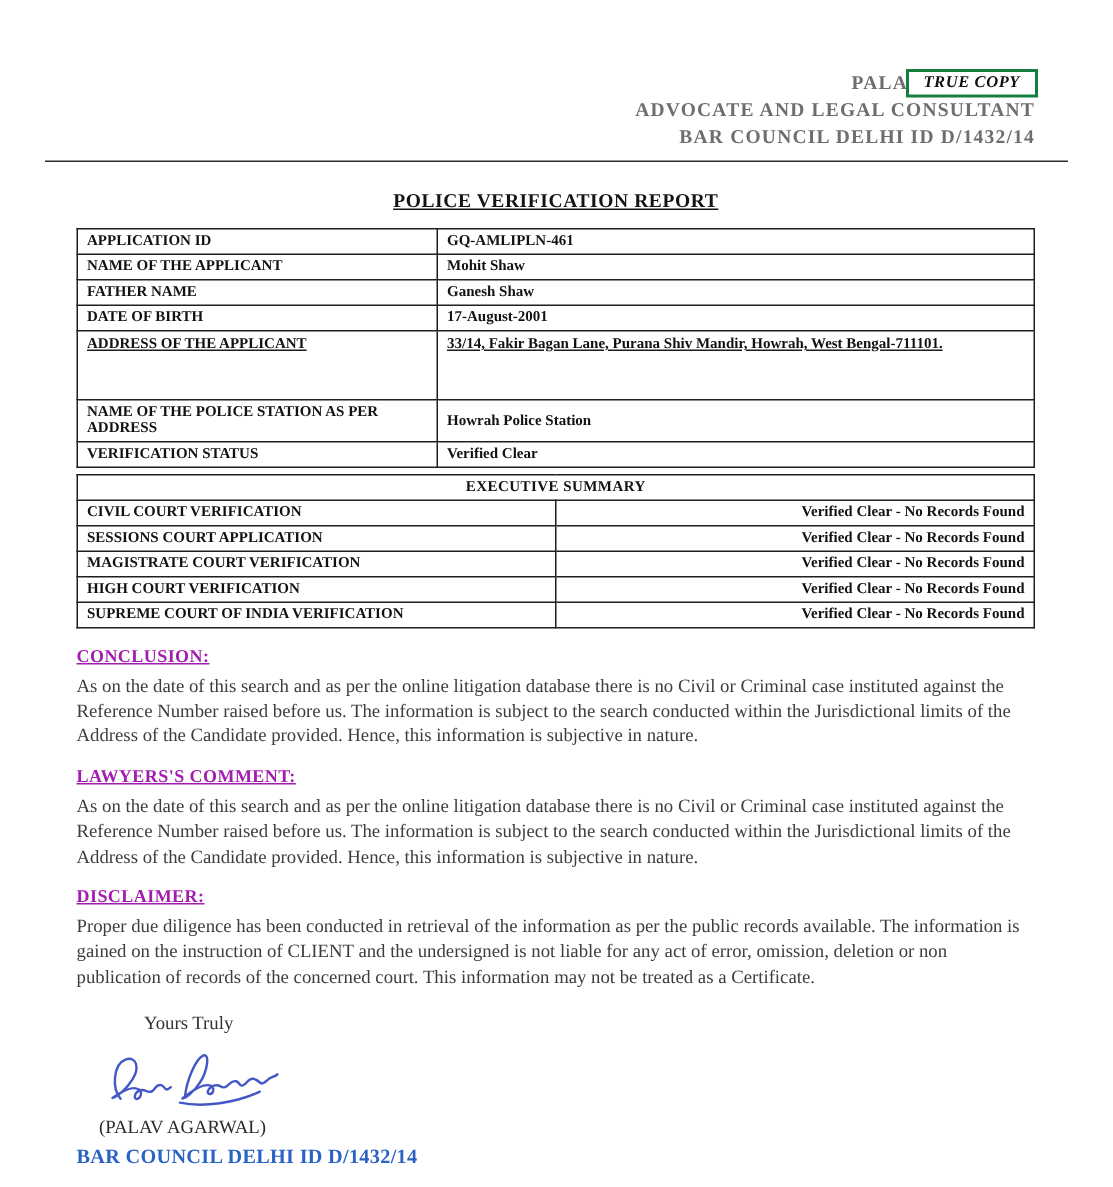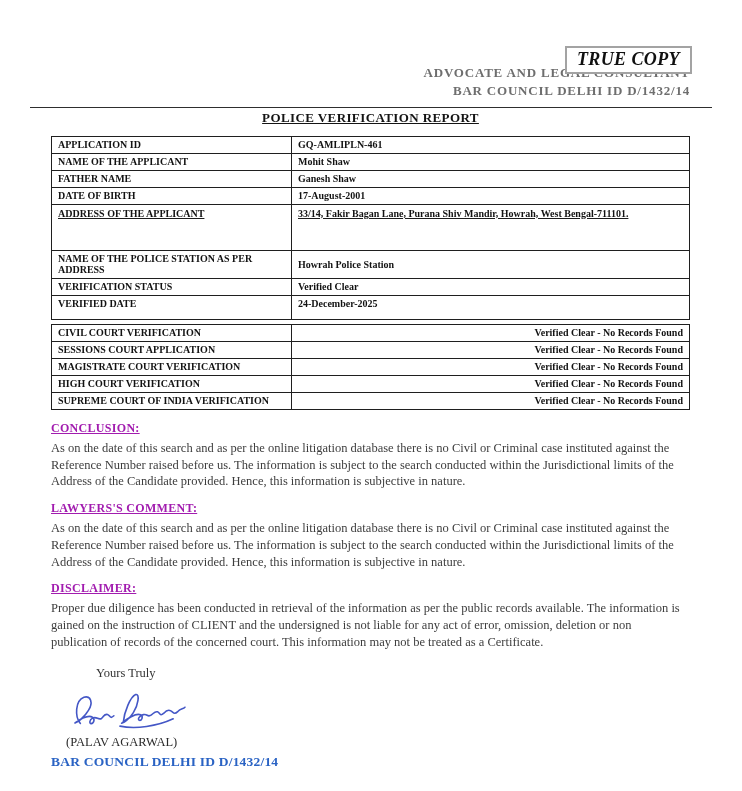--- a/index.html
+++ b/index.html
@@ -10,41 +10,41 @@
     color:#1c1c1c;
   }
   .page {
     position:relative;
     width:742px; min-height:791px;
     padding:46px 52px 18px 51px;
     background:#ffffff;
   }
   .stamp {
     position:absolute; top:46px; right:50px;
-    border:2px solid #a3a3a3;
+    border:2px solid #15803d;
     padding:1px 10px 2px;
-    font-size:18px; font-weight:bold; font-style:italic;
+    font-size:11px; font-weight:bold; font-style:italic;
     letter-spacing:0.4px; color:#101010;
     background:#fff;
   }
   .letterhead {
     text-align:right;
     color:#6e6e6e;
     font-weight:bold;
     font-size:13px;
     letter-spacing:0.8px;
     line-height:1.38;
   }
   .rule {
     border:none;
     border-top:1.6px solid #2e2e2e;
     margin:7px -22px 0 -21px;
   }
   .report-title {
-    margin-top:2px;
+    margin-top:18px;
     text-align:center;
     font-size:13px; font-weight:bold;
     text-decoration:underline;
     letter-spacing:0.4px;
     color:#141414;
   }
   table {
     width:100%;
     border-collapse:collapse;
     table-layout:fixed;
@@ -148,29 +148,28 @@
         <td class="val">33/14, Fakir Bagan Lane, Purana Shiv Mandir, Howrah, West Bengal-711101.</td>
       </tr>
       <tr>
         <td class="lbl">NAME OF THE POLICE STATION AS PER ADDRESS</td>
         <td class="val">Howrah Police Station</td>
       </tr>
       <tr>
         <td class="lbl">VERIFICATION STATUS</td>
         <td class="val">Verified Clear</td>
       </tr>
-      <tr class="row-date">
-        <td class="lbl">VERIFIED DATE</td>
-        <td class="val">24-December-2025</td>
-      </tr>
     </tbody>
   </table>
 
   <table class="summary-table">
     <tbody>
+      <tr class="summary-head">
+        <td colspan="2">EXECUTIVE SUMMARY</td>
+      </tr>
       <tr>
         <td class="lbl">CIVIL COURT VERIFICATION</td>
         <td class="val">Verified Clear - No Records Found</td>
       </tr>
       <tr>
         <td class="lbl">SESSIONS COURT APPLICATION</td>
         <td class="val">Verified Clear - No Records Found</td>
       </tr>
       <tr>
         <td class="lbl">MAGISTRATE COURT VERIFICATION</td>

